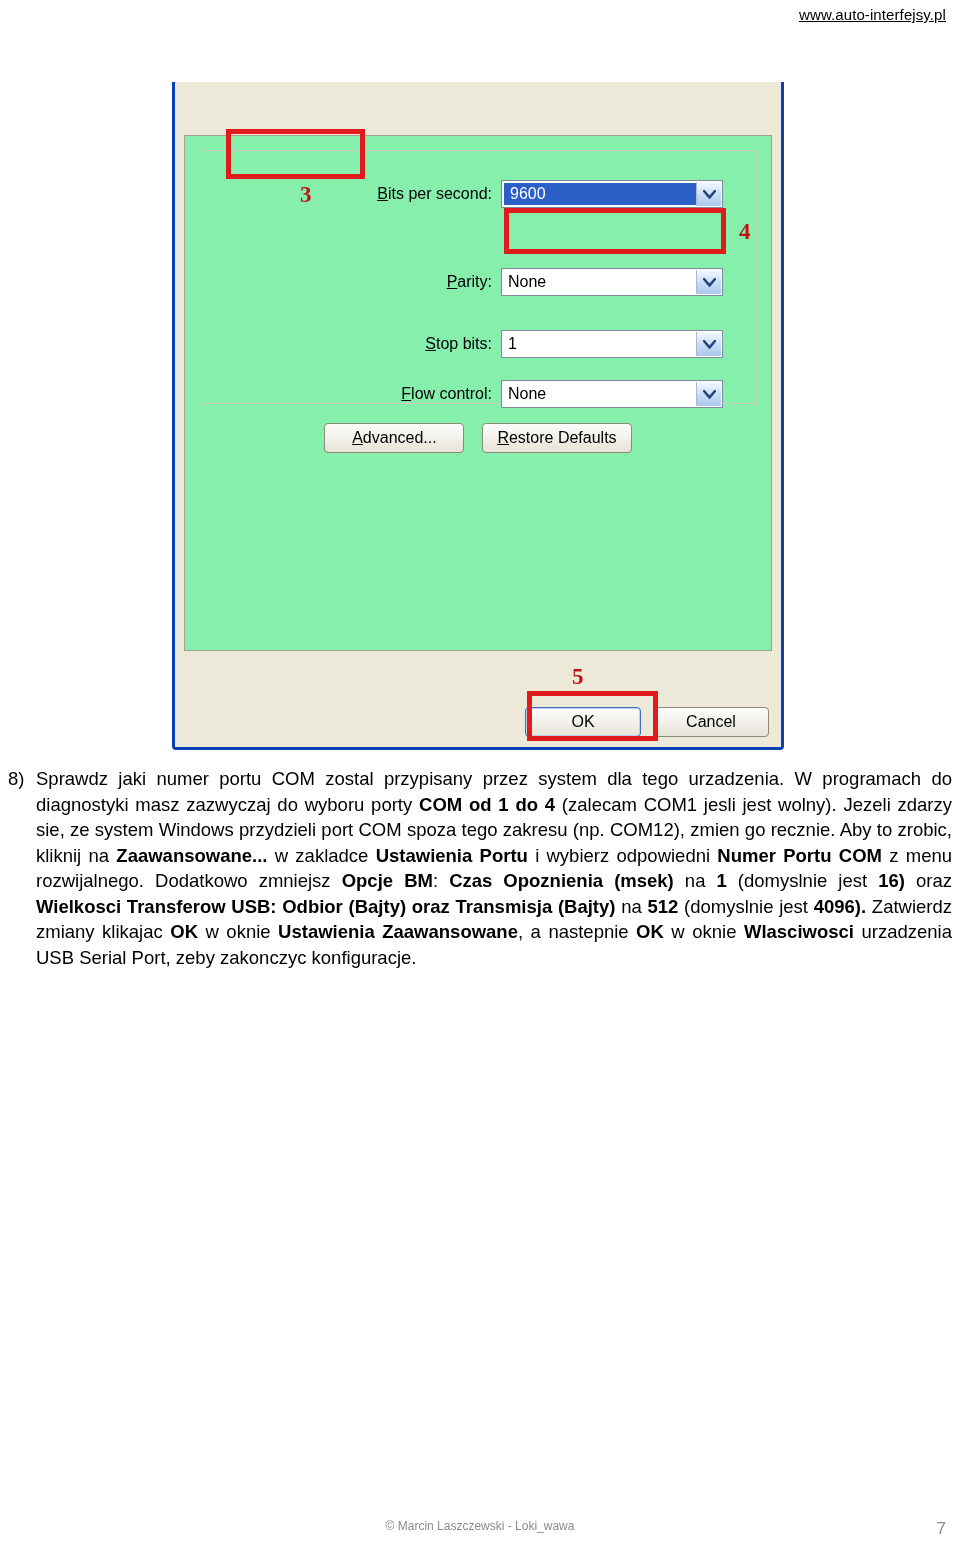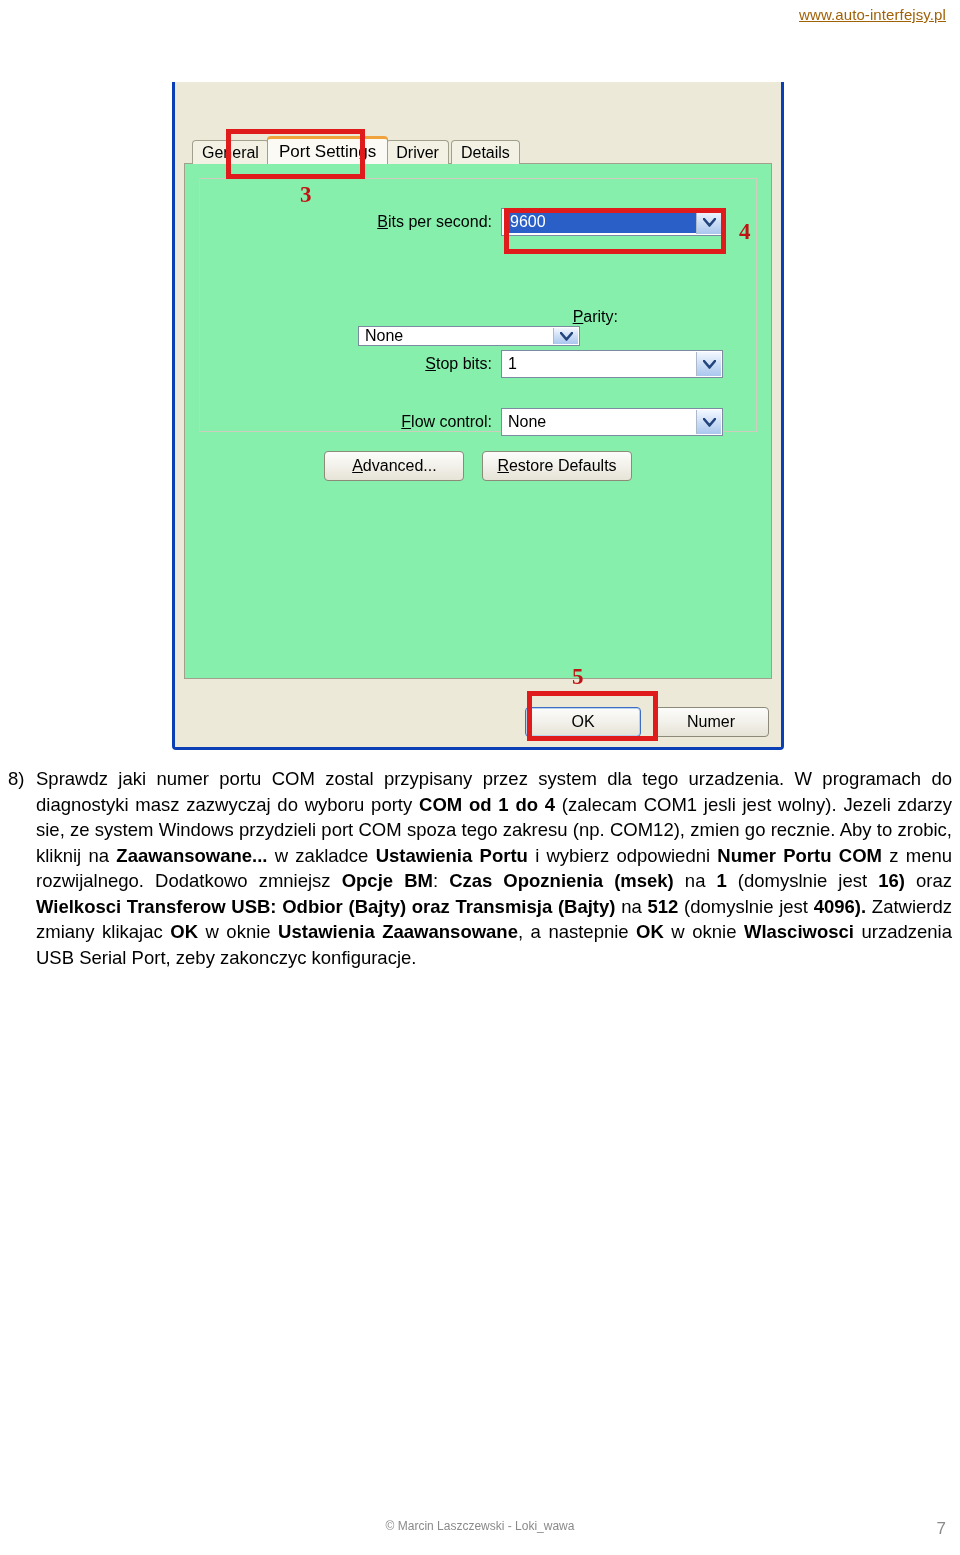--- a/index.html
+++ b/index.html
@@ -14,21 +14,21 @@
     font-family: "Liberation Sans", sans-serif;
     overflow: hidden;
   }
 
   
   .site-link {
     position: absolute;
     top: 6px;
     right: 14px;
     font-size: 15px;
-    color: #a16207;
+    color: #000000;
     text-decoration: underline;
     letter-spacing: 0.1px;
     font-family: "Liberation Sans", sans-serif;
   }
 
   
   .shot {
     position: absolute;
     left: 172px;
     top: 82px;
@@ -307,57 +307,51 @@
     <span class="title-text">USB Serial Port (COM12) Properties</span>
     <span class="tb-btns">
       <span class="tb-btn tb-help">?</span>
       <span class="tb-btn tb-close">✕</span>
     </span>
   </div>
 
   <div class="win">
     <div class="win-body">
 
-      <div class="tabrow">
-        <div class="tab">General</div>
-        <div class="tab active">Port Settings</div>
-        <div class="tab">Driver</div>
-        <div class="tab">Details</div>
-      </div>
 
       <div class="tabpanel">
 
         <div class="groupbox"></div>
 
         <div class="field" style="top:44px;">
           <span class="field-label"><u>B</u>its per second:</span>
           <span class="combo selected">
             <span class="combo-val">9600</span>
             <span class="combo-arrow">
               <svg width="13" height="9" viewBox="0 0 13 9">
                   <path d="M1 1 L6.5 7.5 L12 1" stroke="#23457e" stroke-width="2.6" fill="none" stroke-linecap="round" stroke-linejoin="round"></path>
                 </svg>
             </span>
           </span>
         </div>
 
 
-        <div class="field" style="top:144px;flex-direction:column;">
+        <div class="field" style="top:132px;">
           <span class="field-label"><u>P</u>arity:</span>
           <span class="combo">
             <span class="combo-val">None</span>
             <span class="combo-arrow">
               <svg width="13" height="9" viewBox="0 0 13 9">
                   <path d="M1 1 L6.5 7.5 L12 1" stroke="#23457e" stroke-width="2.6" fill="none" stroke-linecap="round" stroke-linejoin="round"></path>
                 </svg>
             </span>
           </span>
         </div>
 
-        <div class="field" style="top:186px;">
+        <div class="field" style="top:194px;">
           <span class="field-label"><u>S</u>top bits:</span>
           <span class="combo">
             <span class="combo-val">1</span>
             <span class="combo-arrow">
               <svg width="13" height="9" viewBox="0 0 13 9">
                   <path d="M1 1 L6.5 7.5 L12 1" stroke="#23457e" stroke-width="2.6" fill="none" stroke-linecap="round" stroke-linejoin="round"></path>
                 </svg>
             </span>
           </span>
         </div>
@@ -381,21 +375,21 @@
             </div>
           <div class="xp-btn">
               <u>R</u>
               <span>estore Defaults</span>
             </div>
         </div>
       </div>
 
       <div class="dlg-footer">
         <div class="xp-btn small default">OK</div>
-        <div class="xp-btn small">Numer</div>
+        <div class="xp-btn small">Cancel</div>
       </div>
     </div>
   </div>
 
   <div class="redbox" style="left:54px; top:47px; width:139px; height:50px;"></div>
   <div class="redbox" style="left:332px; top:126px; width:222px; height:46px;"></div>
   <div class="redbox" style="left:355px; top:609px; width:131px; height:50px;"></div>
 
   <div class="rednum" style="left:128px; top:100px;">3</div>
   <div class="rednum" style="left:567px; top:137px;">4</div>

